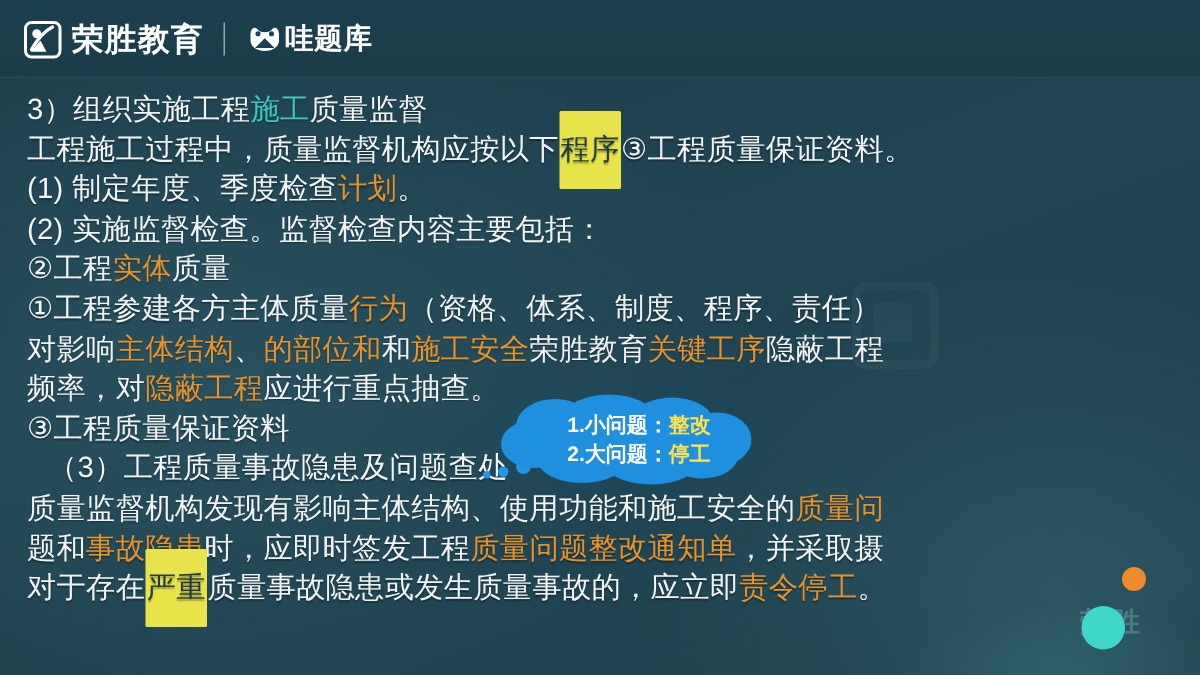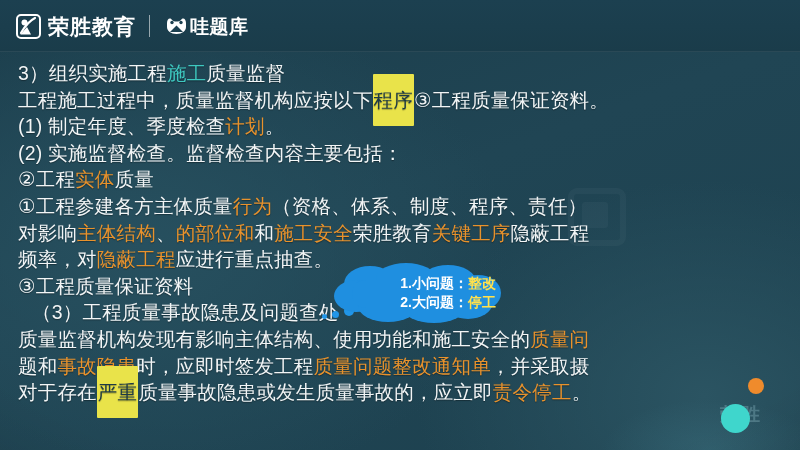--- a/index.html
+++ b/index.html
@@ -98,21 +98,21 @@
   .hl-yellow-bg { background:#e9e34a; color:#1d3a46; padding:15px 1px; border-radius:1px; }
   .hl-yellow { color:#f1e34b; }
 
   
   #cloud {
     position:absolute; left:330px; top:262px; width:176px; height:62px; z-index:5;
   }
   #cloud svg { position:absolute; left:0; top:0; }
   #cloud .cloud-text {
     position:absolute; left:26px; top:12px; width:140px;
-    text-align:right;
+    text-align:center;
     color:#ffffff; font-size:14px; font-weight:bold; line-height:19px;
     white-space:nowrap;
   }
   #cloud .cloud-text .hl-yellow { color:#ffe14d; }
 
   
   .bubble { position:absolute; border-radius:50%; background:#2196e8; z-index:5; }
 
   
   #brand-wm {

